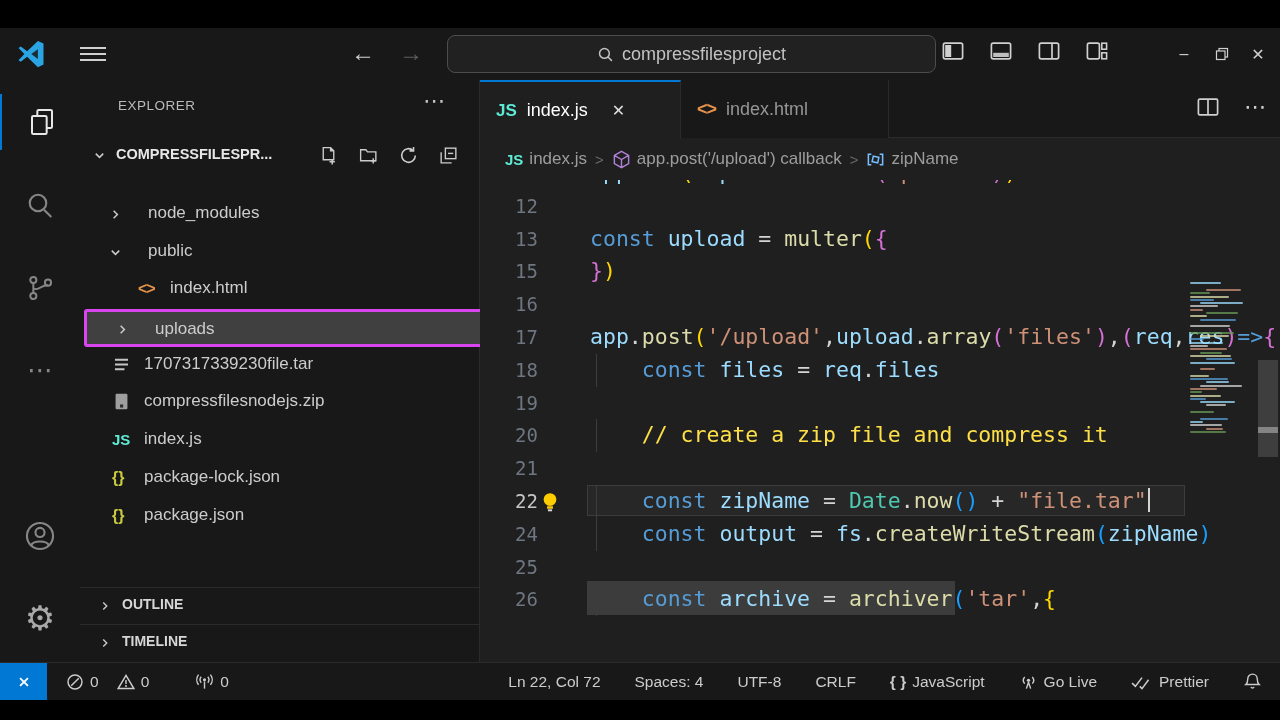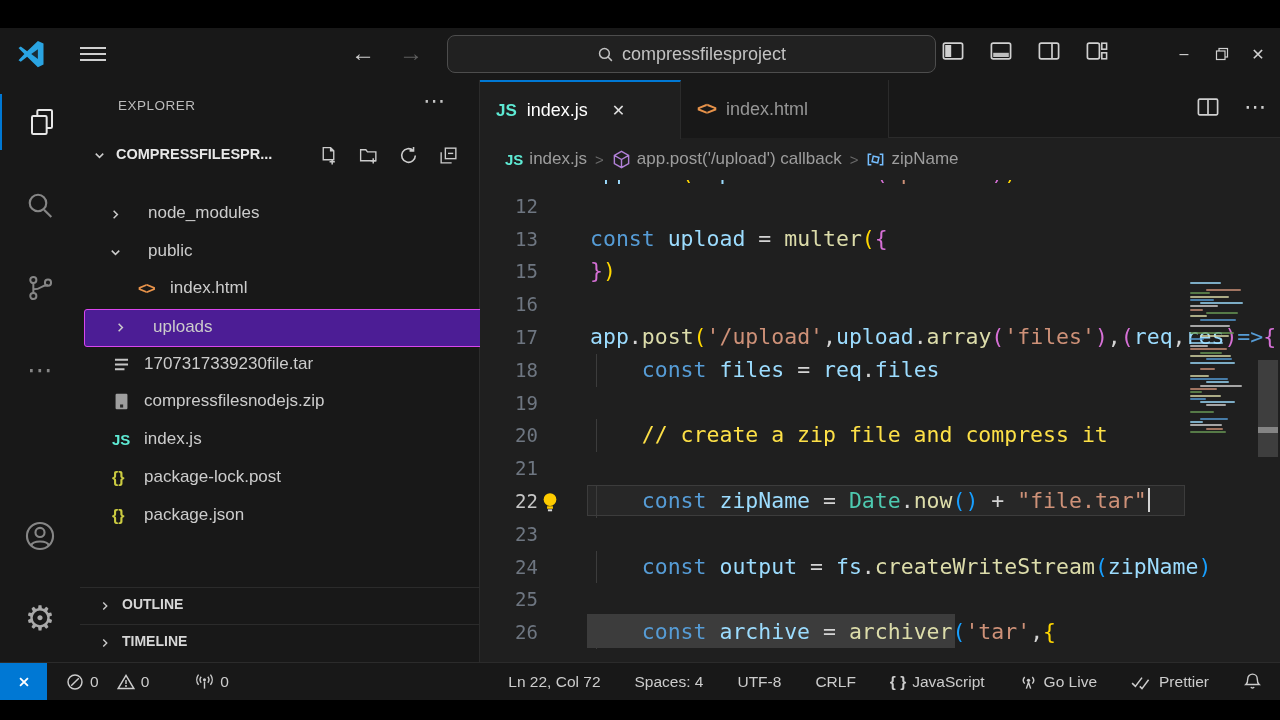--- a/index.html
+++ b/index.html
@@ -33,21 +33,21 @@
   #exp-more{position:absolute;right:34px;top:8px;font-size:22px;color:#c5c5c5;}
   #proj-row{position:absolute;top:56px;left:0;right:0;height:40px;}
   #proj-chev{position:absolute;left:12px;top:12px;}
   #proj-name{position:absolute;left:36px;top:10px;font-size:14.5px;font-weight:bold;color:#e7e7e7;}
   .proj-ico{position:absolute;top:9px;width:22px;height:22px;color:#cccccc;}
   #tree{position:absolute;top:116px;left:0;right:0;}
   .trow{position:relative;height:37.7px;font-size:17px;color:#cccccc;}
   .trow .lbl{position:absolute;top:7px;white-space:nowrap;}
   .trow .chev{position:absolute;top:11px;left:28px;}
   .trow .fico{position:absolute;top:8px;}
-  .trow.selected{background:#4c1d95;border:1px solid #d946ef;border-radius:3px;left:4px;right:6px;box-sizing:border-box;}
+  .trow.selected{background:#404040;border:3px solid #d946ef;border-radius:3px;left:4px;right:6px;box-sizing:border-box;}
   .trow.selected .chev{left:23px;top:10px;}
   .js-badge{font-weight:bold;color:#5eead4;font-size:15px;font-style:normal;}
   .html-badge{font-weight:bold;color:#e8934a;font-size:16px;letter-spacing:-1px;}
   .json-badge{font-weight:bold;color:#cbcb41;font-size:16px;}
   .sect{position:absolute;left:0;right:0;height:37px;border-top:1px solid #2b2b2b;}
   .sect .chev{position:absolute;left:18px;top:11px;}
   .sect .lbl{position:absolute;left:42px;top:8px;font-size:14px;font-weight:bold;color:#d7d7d7;}
   
   #editor{position:absolute;top:52px;left:480px;right:0;bottom:38px;background:#1f1f1f;}
   #tabbar{position:absolute;top:0;left:0;right:0;height:58px;background:#181818;border-bottom:1px solid #2b2b2b;box-sizing:border-box;}
@@ -248,21 +248,21 @@
                 <rect x="6.8" y="10.5" width="2.6" height="2.6" fill="#2b2b2b"></rect>
               </svg></span>
             <span class="lbl" style="left:64px">compressfilesnodejs.zip</span>
           </div>
           <div class="trow">
             <span class="fico" style="left:32px"><span class="js-badge">JS</span></span>
             <span class="lbl" style="left:64px">index.js</span>
           </div>
           <div class="trow">
             <span class="fico" style="left:32px"><span class="json-badge">{}</span></span>
-            <span class="lbl" style="left:64px">package-lock.post</span>
+            <span class="lbl" style="left:64px">package-lock.json</span>
           </div>
           <div class="trow">
             <span class="fico" style="left:32px"><span class="json-badge">{}</span></span>
             <span class="lbl" style="left:64px">package.json</span>
           </div>
         </div>
       <div class="sect" style="bottom:0">
         <svg class="chev" width="14" height="14" viewBox="0 0 16 16">
             <path d="M6 4l4 4-4 4" stroke="#cccccc" fill="none" stroke-width="1.6"></path>
           </svg>
@@ -360,24 +360,20 @@
             </div>
             <div class="cl cur">
               <span class="hl"></span>
               <span class="ln">22</span>
               <span class="bulb"><svg width="20" height="22" viewBox="0 0 16 18">
                   <circle cx="8" cy="7" r="5.2" fill="#ffcc00"></circle>
                   <rect x="5.6" y="12.5" width="4.8" height="2" fill="#ffcc00"></rect>
                   <rect x="6.3" y="15" width="3.4" height="1.6" fill="#d8d8d8"></rect>
                 </svg></span>
               <span class="lc"><span class="g"></span><span class="c-p">    </span><span class="c-k">const </span><span class="c-v">zipName</span><span class="c-p"> = </span><span class="c-t">Date</span><span class="c-p">.</span><span class="c-f">now</span><span class="c-b3">(</span><span class="c-b3">)</span><span class="c-p"> + </span><span class="c-s">"file.tar"</span><span class="caret"></span></span>
-            </div>
-            <div class="cl">
-              <span class="ln">23</span>
-              <span class="lc"><span class="g"></span></span>
             </div>
             <div class="cl">
               <span class="ln">24</span>
               <span class="lc"><span class="g"></span><span class="c-p">    </span><span class="c-k">const </span><span class="c-v">output</span><span class="c-p"> = </span><span class="c-v">fs</span><span class="c-p">.</span><span class="c-f">createWriteStream</span><span class="c-b3">(</span><span class="c-v">zipName</span><span class="c-b3">)</span></span>
             </div>
             <div class="cl">
               <span class="ln">25</span>
               <span class="lc"><span class="g"></span></span>
             </div>
             <div class="cl">

